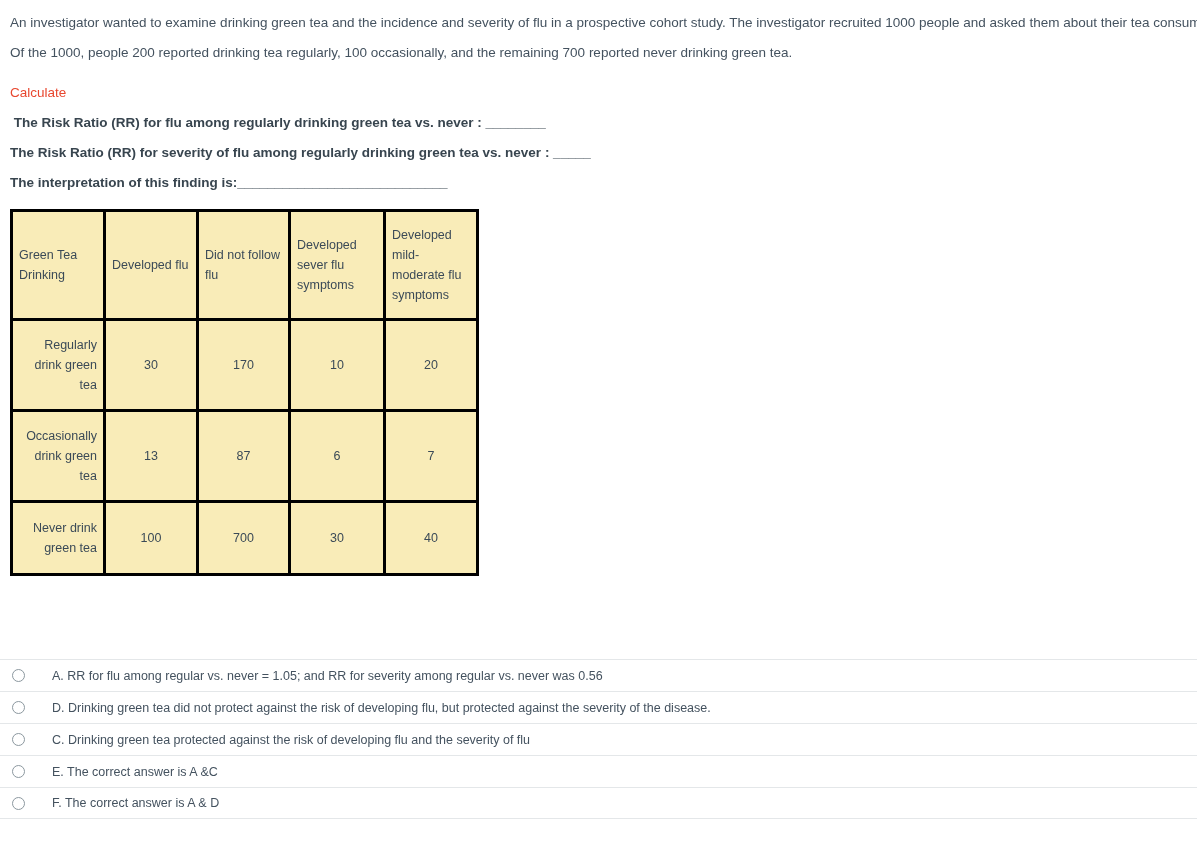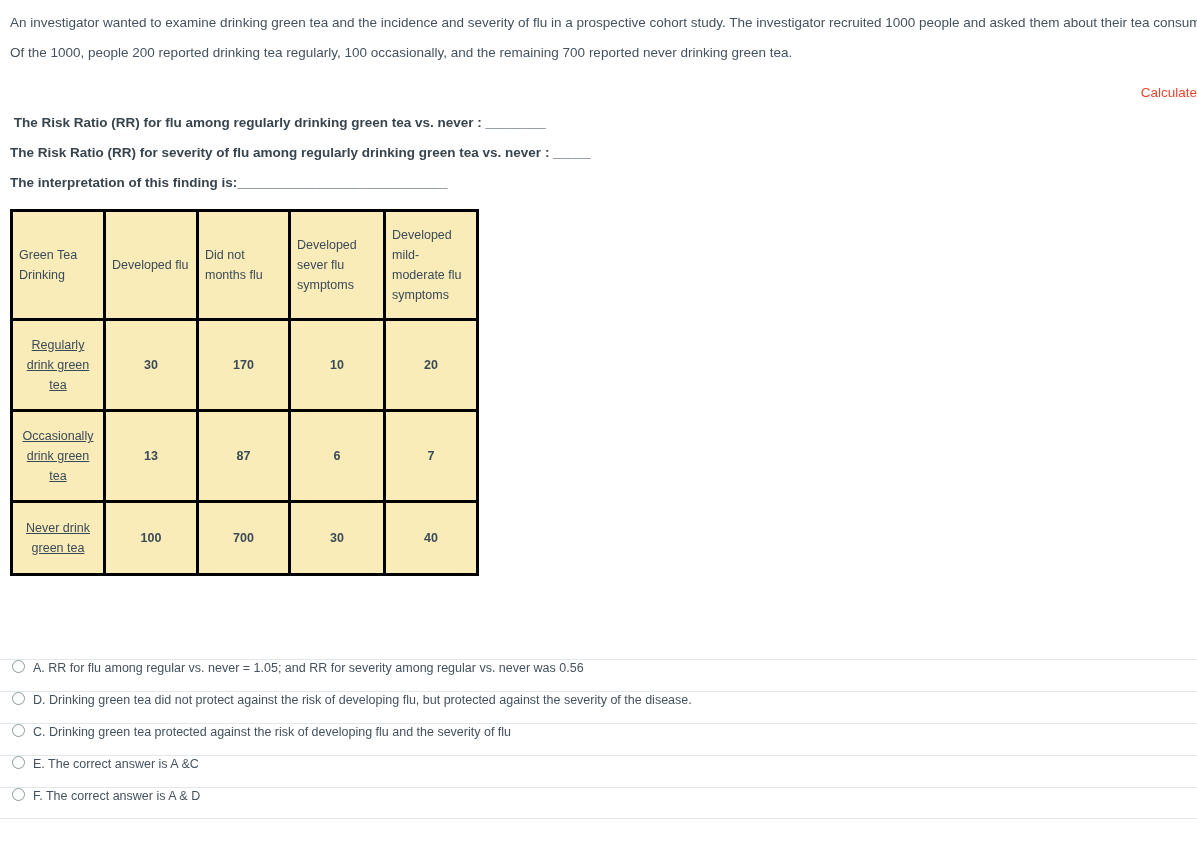--- a/index.html
+++ b/index.html
@@ -34,21 +34,20 @@
   }
 
   
   .calc-heading {
     margin: 0;
     padding: 10px 0 0 10px;
     font-size: 13.5px;
     line-height: 30px;
     color: #e8472f;
     font-weight: 400;
-    text-align: right;
   }
   .calc-line {
     margin: 0;
     padding: 0 16px 0 10px;
     font-size: 13.5px;
     line-height: 30px;
     font-weight: bold;
     color: #38454f;
     white-space: pre;
   }
@@ -71,26 +70,24 @@
     line-height: 20px;
     color: #3b4a57;
     padding: 4px 6px;
     vertical-align: middle;
     word-wrap: break-word;
   }
   table.data td.hdr {
     height: 98px;
   }
   table.data td.rowlabel {
-    text-align: center;
-    text-decoration: underline;
+    text-align: right;
   }
   table.data td.num {
     text-align: center;
-    font-weight: bold;
   }
   table.data tr.body-row td {
     height: 80px;
   }
   table.data tr.body-row.last td {
     height: 62px;
   }
   col.c0 { width: 93px; }
   col.c1 { width: 93px; }
   col.c2 { width: 92px; }
@@ -99,24 +96,26 @@
 
   
   .options {
     position: absolute;
     left: 0;
     top: 659px;
     width: 1197px;
   }
   .option-row {
     display: flex;
+    align-items: center;
     height: 32px;
     border-top: 1px solid #e4e7e9;
     padding-left: 12px;
     box-sizing: border-box;
+    gap: 19px;
   }
   .option-row:last-child {
     border-bottom: 1px solid #e4e7e9;
   }
   .radio {
     width: 11px;
     height: 11px;
     border: 1px solid #8c989f;
     border-radius: 50%;
     background: #ffffff;
@@ -151,21 +150,21 @@
       <col class="c0">
         <col class="c1">
         <col class="c2">
         <col class="c3">
         <col class="c4">
     </colgroup>
     <tbody>
       <tr>
         <td class="hdr">Green Tea Drinking</td>
         <td class="hdr">Developed flu</td>
-        <td class="hdr">Did not months flu</td>
+        <td class="hdr">Did not follow flu</td>
         <td class="hdr">Developed sever flu symptoms</td>
         <td class="hdr">Developed mild-moderate flu symptoms</td>
       </tr>
       <tr class="body-row">
         <td class="rowlabel">Regularly drink green tea</td>
         <td class="num">30</td>
         <td class="num">170</td>
         <td class="num">10</td>
         <td class="num">20</td>
       </tr>

